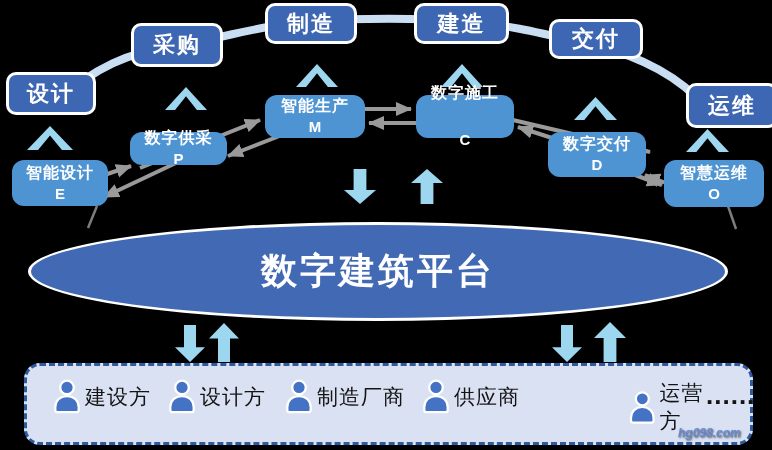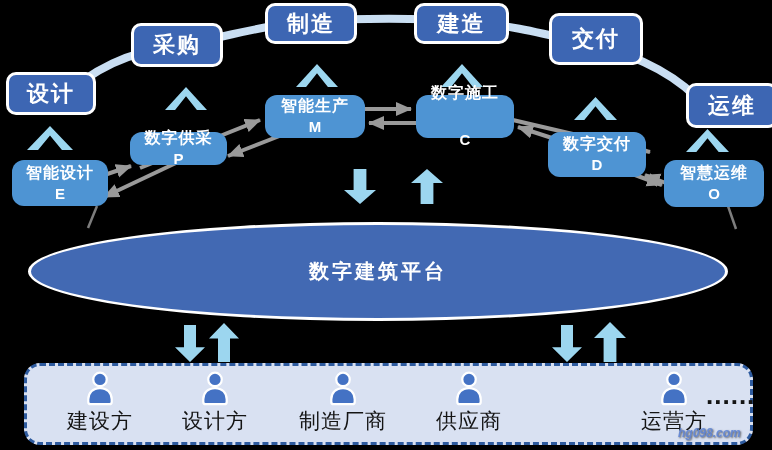--- a/index.html
+++ b/index.html
@@ -16,25 +16,25 @@
          font-size:22px;display:flex;align-items:center;justify-content:center;
          letter-spacing:2px;box-sizing:border-box;}
   .module{position:absolute;z-index:3;background:var(--module-box,#4E94D3);
           border-radius:12px;color:#fff;font-weight:bold;font-size:16px;
           display:flex;flex-direction:column;align-items:center;justify-content:center;
           line-height:1.3;letter-spacing:1px;box-sizing:border-box;}
   .module .ltr{font-size:15px;letter-spacing:0;}
   .ellipse{position:absolute;z-index:3;left:28px;top:222px;width:700px;height:99px;
            background:var(--ellipse,#4269B3);border:3px solid #fff;border-radius:50%;
            display:flex;align-items:center;justify-content:center;box-sizing:border-box;}
-  .ellipse .etext{color:#fff;font-weight:bold;font-size:20px;letter-spacing:3px;}
+  .ellipse .etext{color:#fff;font-weight:bold;font-size:36px;letter-spacing:3px;}
   .bar{position:absolute;z-index:3;left:24px;top:363px;width:729px;height:82px;
        background:var(--bar-fill,#D9E1F2);border:3px dashed var(--bar-border,#2E5B9F);
        border-radius:16px;box-sizing:border-box;}
-  .stake{position:absolute;z-index:4;top:370px;display:flex;flex-direction:column;
+  .stake{position:absolute;z-index:4;top:378px;display:flex;flex-direction:row;
          align-items:center;transform:translateX(-50%);}
   .stake .lbl{margin-top:1px;color:#141414;font-size:21px;font-weight:500;letter-spacing:1px;}
   .dots{position:absolute;z-index:4;left:706px;top:380px;color:#141414;
         font-size:26px;font-weight:bold;letter-spacing:1px;}
   .watermark{position:absolute;z-index:5;left:678px;top:426px;font-size:12px;font-weight:bold;
              color:rgba(92,130,214,0.85);text-shadow:1px 1px 2px rgba(0,0,0,0.6);white-space:nowrap;font-style:italic;}
 </style>
 </head>
 <body>
 
@@ -66,21 +66,21 @@
     <g stroke="#7d7d7d" stroke-width="2.5">
       <line x1="97" y1="206" x2="88" y2="228"></line>
       <line x1="728" y1="206" x2="736" y2="229"></line>
     </g>
   </svg>
 
   <div class="phase" style="left:6px;top:72px;width:90px;height:43px;">设计</div>
   <div class="phase" style="left:131px;top:23px;width:92px;height:44px;">采购</div>
   <div class="phase" style="left:265px;top:3px;width:92px;height:41px;">制造</div>
   <div class="phase" style="left:414px;top:3px;width:95px;height:41px;">建造</div>
-  <div class="phase" style="left:549px;top:13px;width:94px;height:52px;">交付</div>
+  <div class="phase" style="left:549px;top:19px;width:94px;height:40px;">交付</div>
   <div class="phase" style="left:686px;top:83px;width:92px;height:45px;">运维</div>
 
   <div class="chev" style="left:27px;top:126px;width:46px;height:24px;"></div>
   <div class="chev" style="left:165px;top:87px;width:42px;height:23px;"></div>
   <div class="chev" style="left:296px;top:64px;width:42px;height:23px;"></div>
   <div class="chev" style="left:441px;top:64px;width:42px;height:23px;"></div>
   <div class="chev" style="left:574px;top:97px;width:43px;height:23px;"></div>
   <div class="chev" style="left:686px;top:129px;width:43px;height:23px;"></div>
 
   <div class="module" style="left:12px;top:160px;width:96px;height:46px;">

